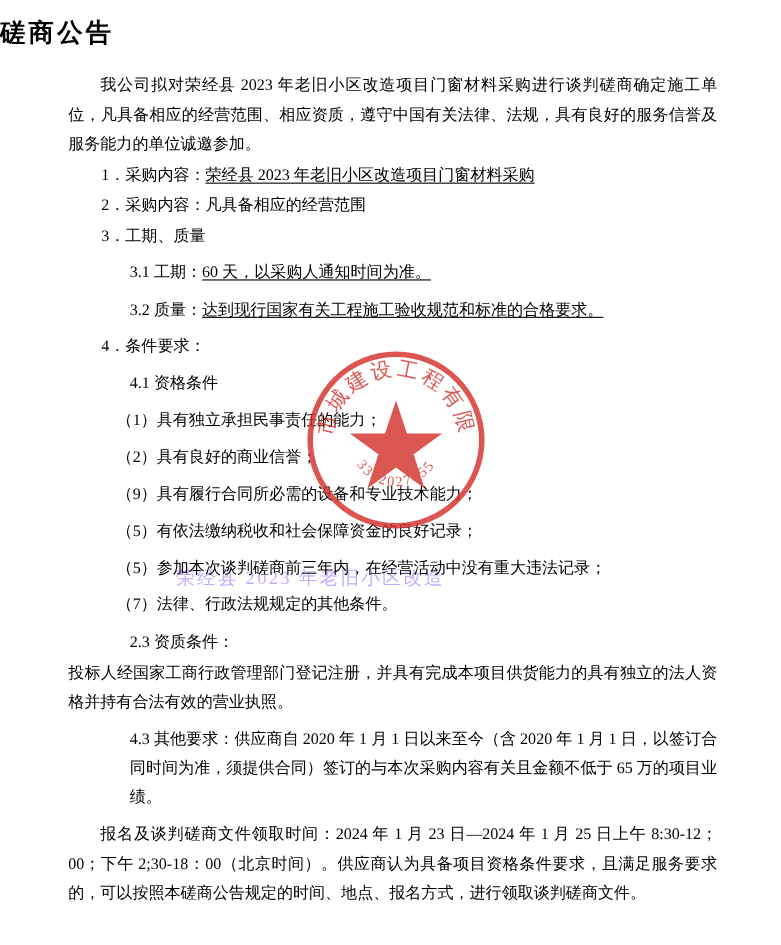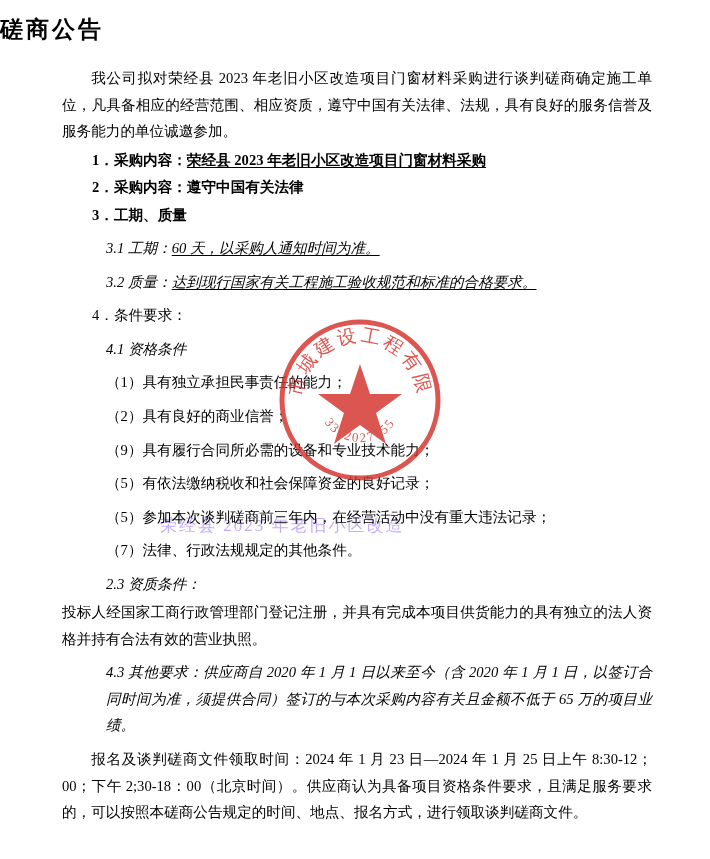--- a/index.html
+++ b/index.html
@@ -45,32 +45,30 @@
     text-indent: 2em;
   }
   .u {
     text-decoration: underline;
     text-underline-offset: 2px;
   }
   .numlist {
     margin: 2px 0 0 0;
     padding: 0;
     list-style: none;
-    font-weight: bold;
   }
   .numlist li {
     margin: 0 0 1px 0;
     padding-left: 0;
   }
   .lvl1 {
     margin-left: 30px;
   }
   .lvl2 {
-    margin-left: 44px;
-    font-style: italic;
+    margin-left: 56px;
   }
   .lvl2b {
     margin-left: 44px;
   }
   .spaced {
     margin-top: 7px;
   }
   .blocktext {
     text-align: justify;
   }
@@ -132,21 +130,21 @@
 
     <p class="indent2">
       <span>我公司拟对荣经县 2023 年老旧小区改造项目门窗材料采购进行谈判磋商确定施工单位，凡具备相应的经营范围、相应资质，遵守中国有关法律、法规，具有良好的服务信誉及服务能力的单位诚邀参加。</span>
     </p>
 
     <ul class="numlist lvl1">
       <li>
         <span>1．</span><span>采购内容：</span><span class="u">荣经县 2023 年老旧小区改造项目门窗材料采购</span>
       </li>
       <li>
-        <span>2．</span><span>采购内容：</span><span>遵守中国有关法律</span>
+        <span>2．</span><span>采购内容：</span><span>凡具备相应的经营范围</span>
       </li>
       <li>
         <span>3．</span><span>工期、质量</span>
       </li>
     </ul>
 
     <p class="lvl2 spaced">
       <span>3.1</span>
       <span>工期：</span><span class="u">60 天，以采购人通知时间为准。</span>
     </p>

